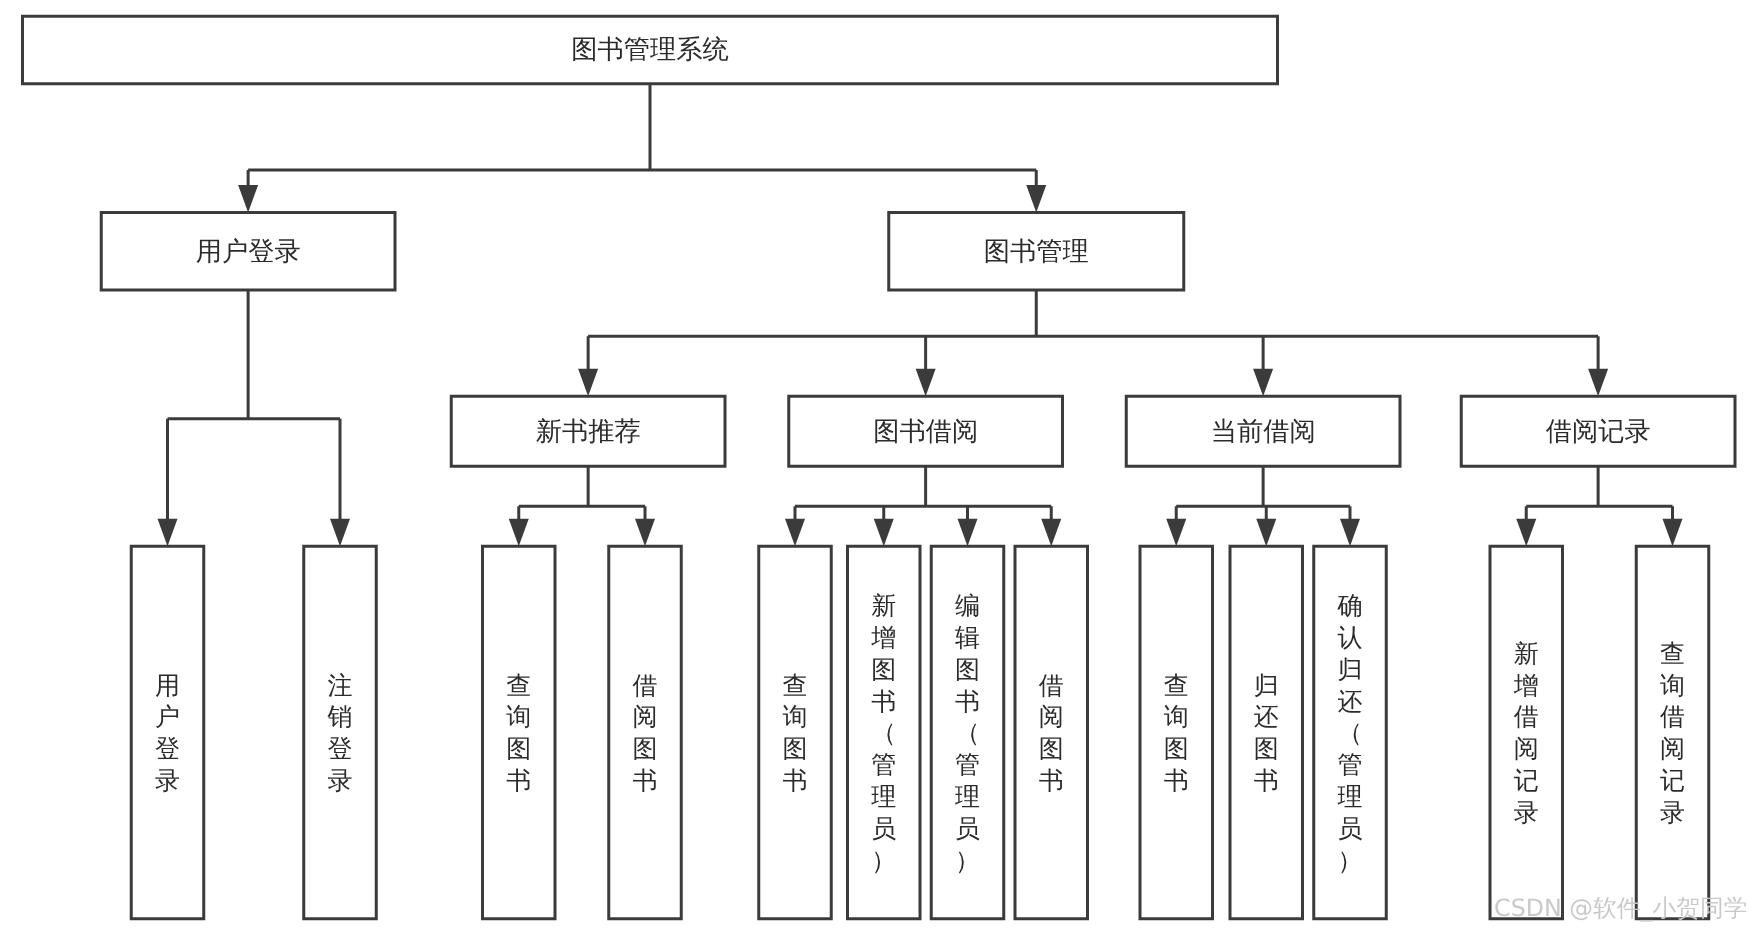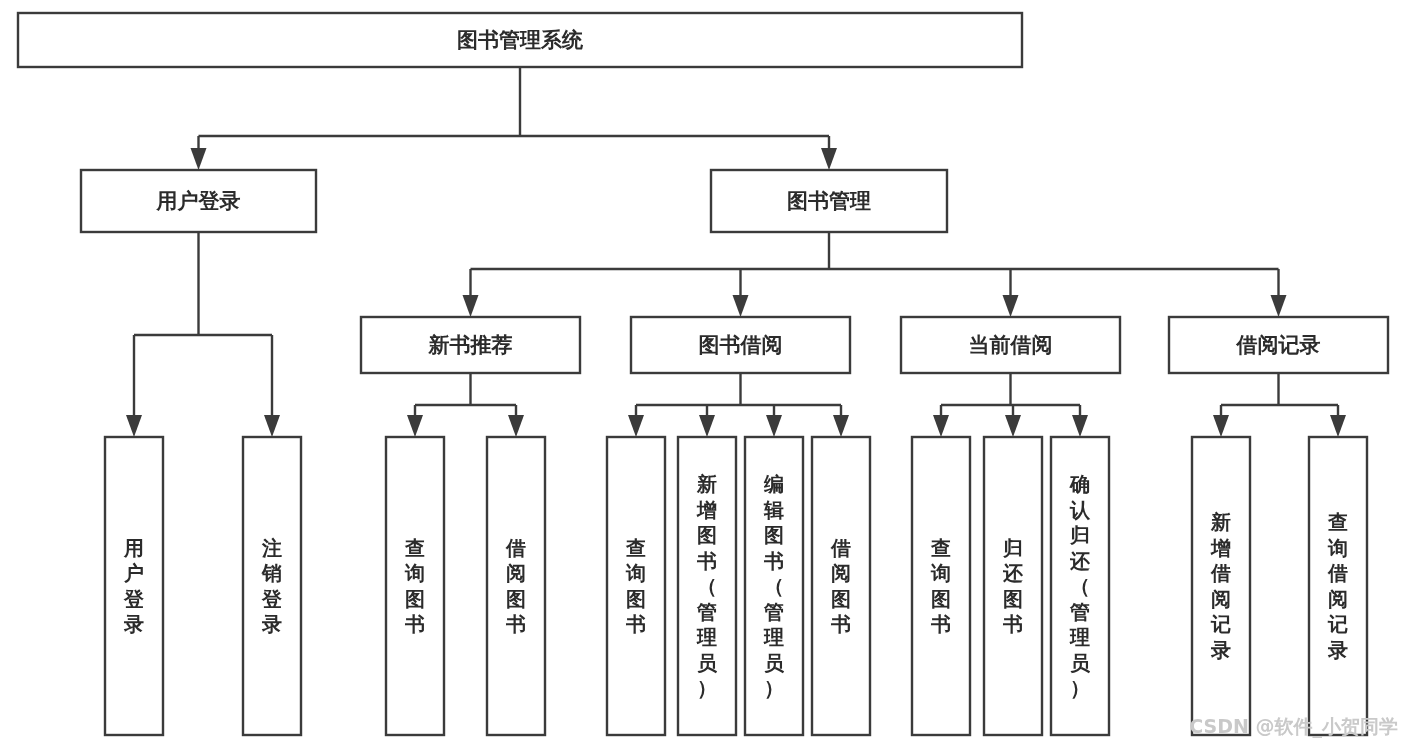--- a/index.html
+++ b/index.html
@@ -14,21 +14,20 @@
     position: relative;
     overflow: hidden;
     font-family: "DejaVu Sans", "Liberation Sans", sans-serif;
   }
   #diagram-root {
     position: absolute;
     left: 0;
     top: 0;
     width: 1405px;
     height: 747px;
-    font-weight: bold;
   }
   svg.diagram-canvas {
     display: block;
     width: 1405px;
     height: 747px;
     background: #ffffff;
   }
   .node-box {
     fill: #ffffff;
     stroke: #3b3b3b;

